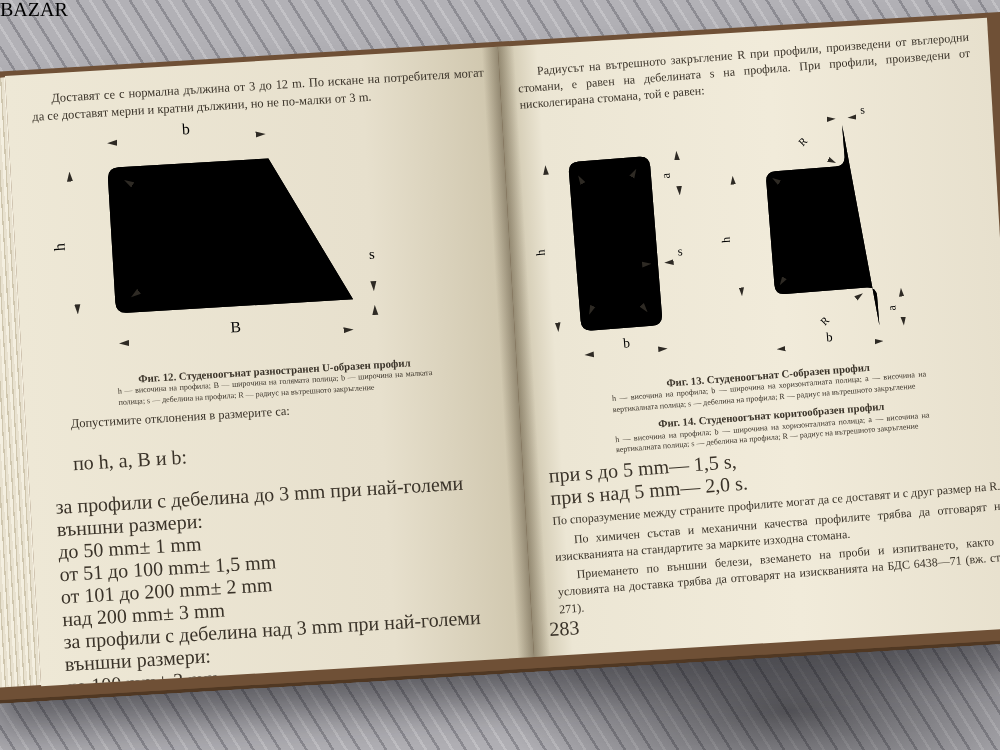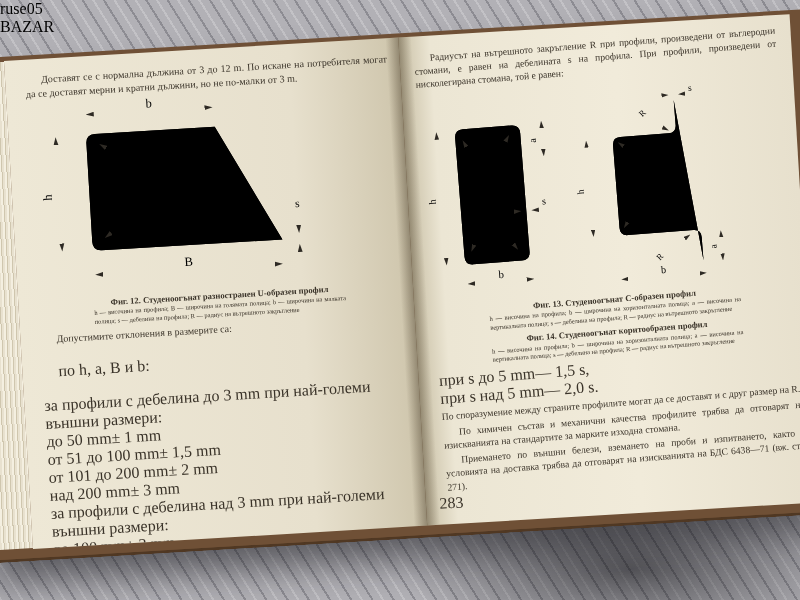--- a/index.html
+++ b/index.html
@@ -230,21 +230,20 @@
           <p class="body indent" style="margin-bottom:2px">По химичен състав и механични качества профилите трябва да отговарят на изискванията на стандартите за марките изходна стомана.</p>
           <p class="body indent">Приемането по външни белези, вземането на проби и изпитването, както и условията на доставка трябва да отговарят на изискванията на БДС 6438—71 (вж. стр. 271).</p>
         </div>
         <div class="pagenum pr">283</div>
       </div>
 
       <div class="gutter"></div>
     </div>
   </div>
 
-  <div class="wm-user">ruse05</div>
 
   <div class="bazar">
     <span class="bz-text">BAZAR</span>
     <span class="bz-handle"></span>
   </div>
 
   <div class="vignette"></div>
 </div>
 
 </body></html>

